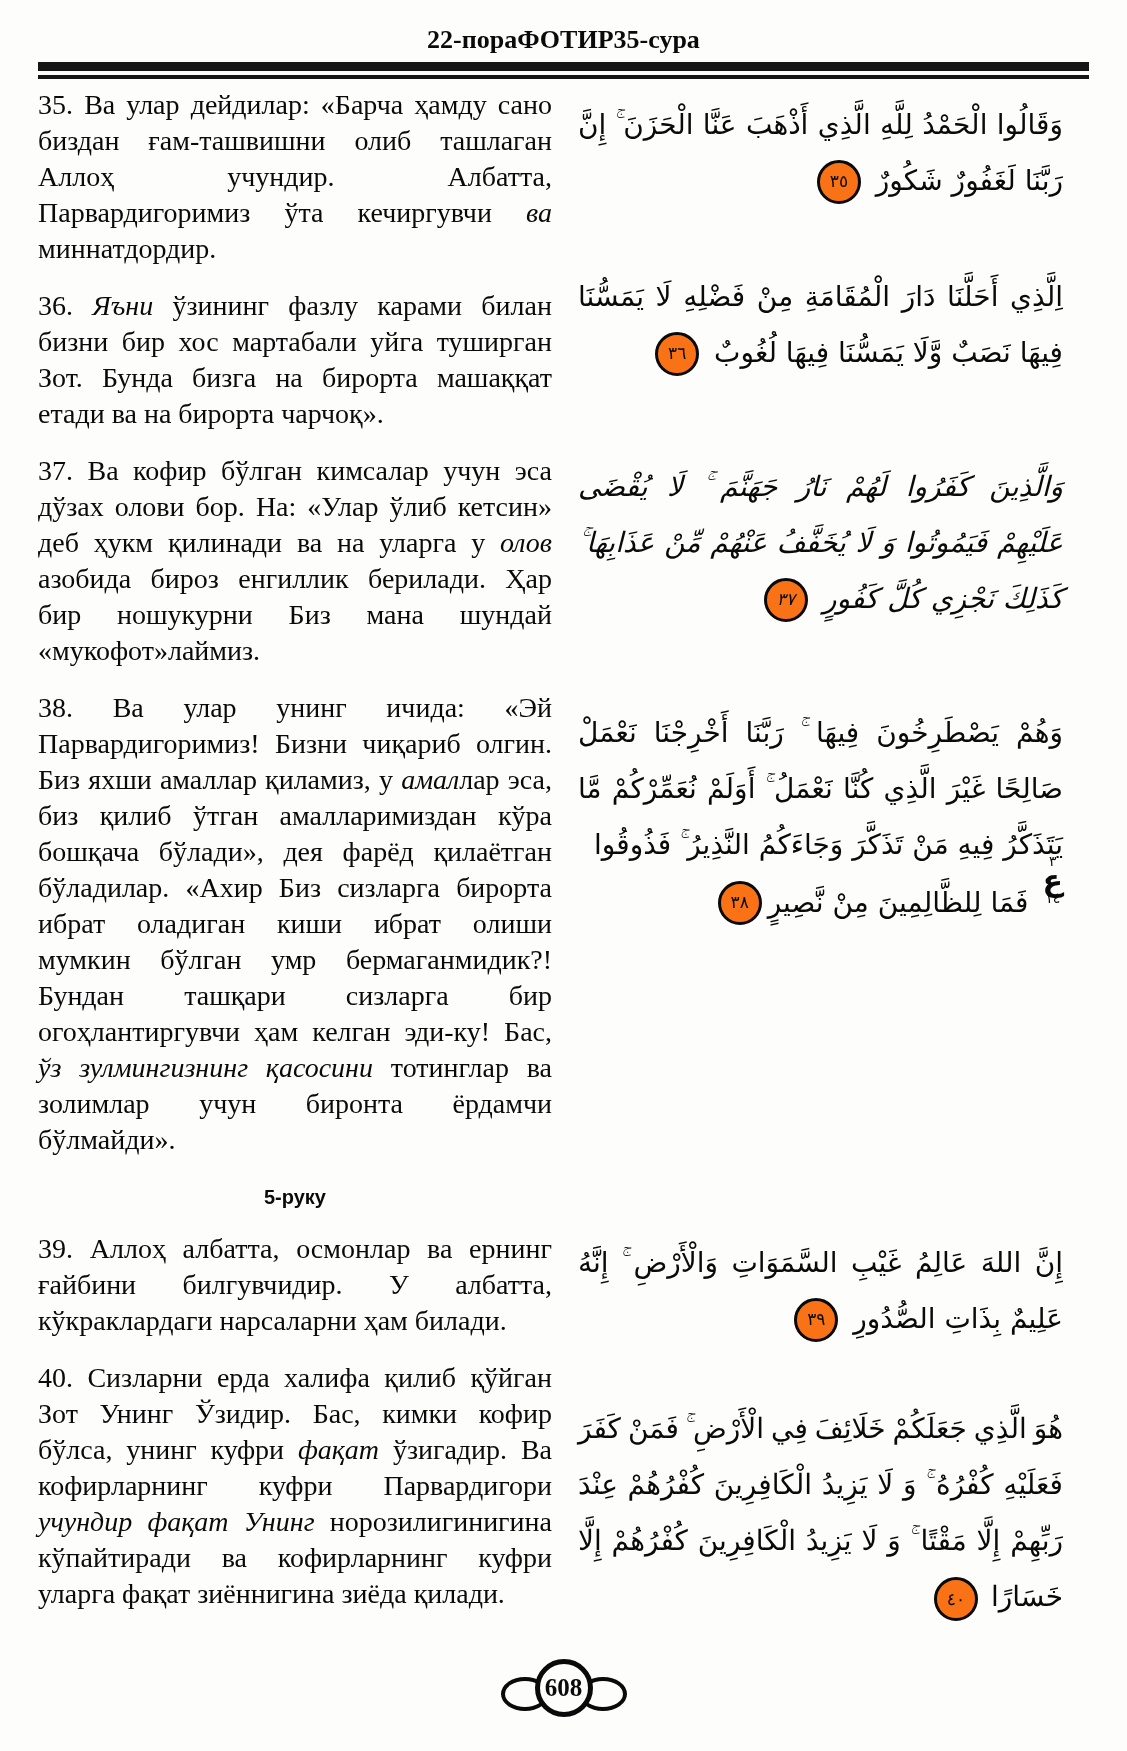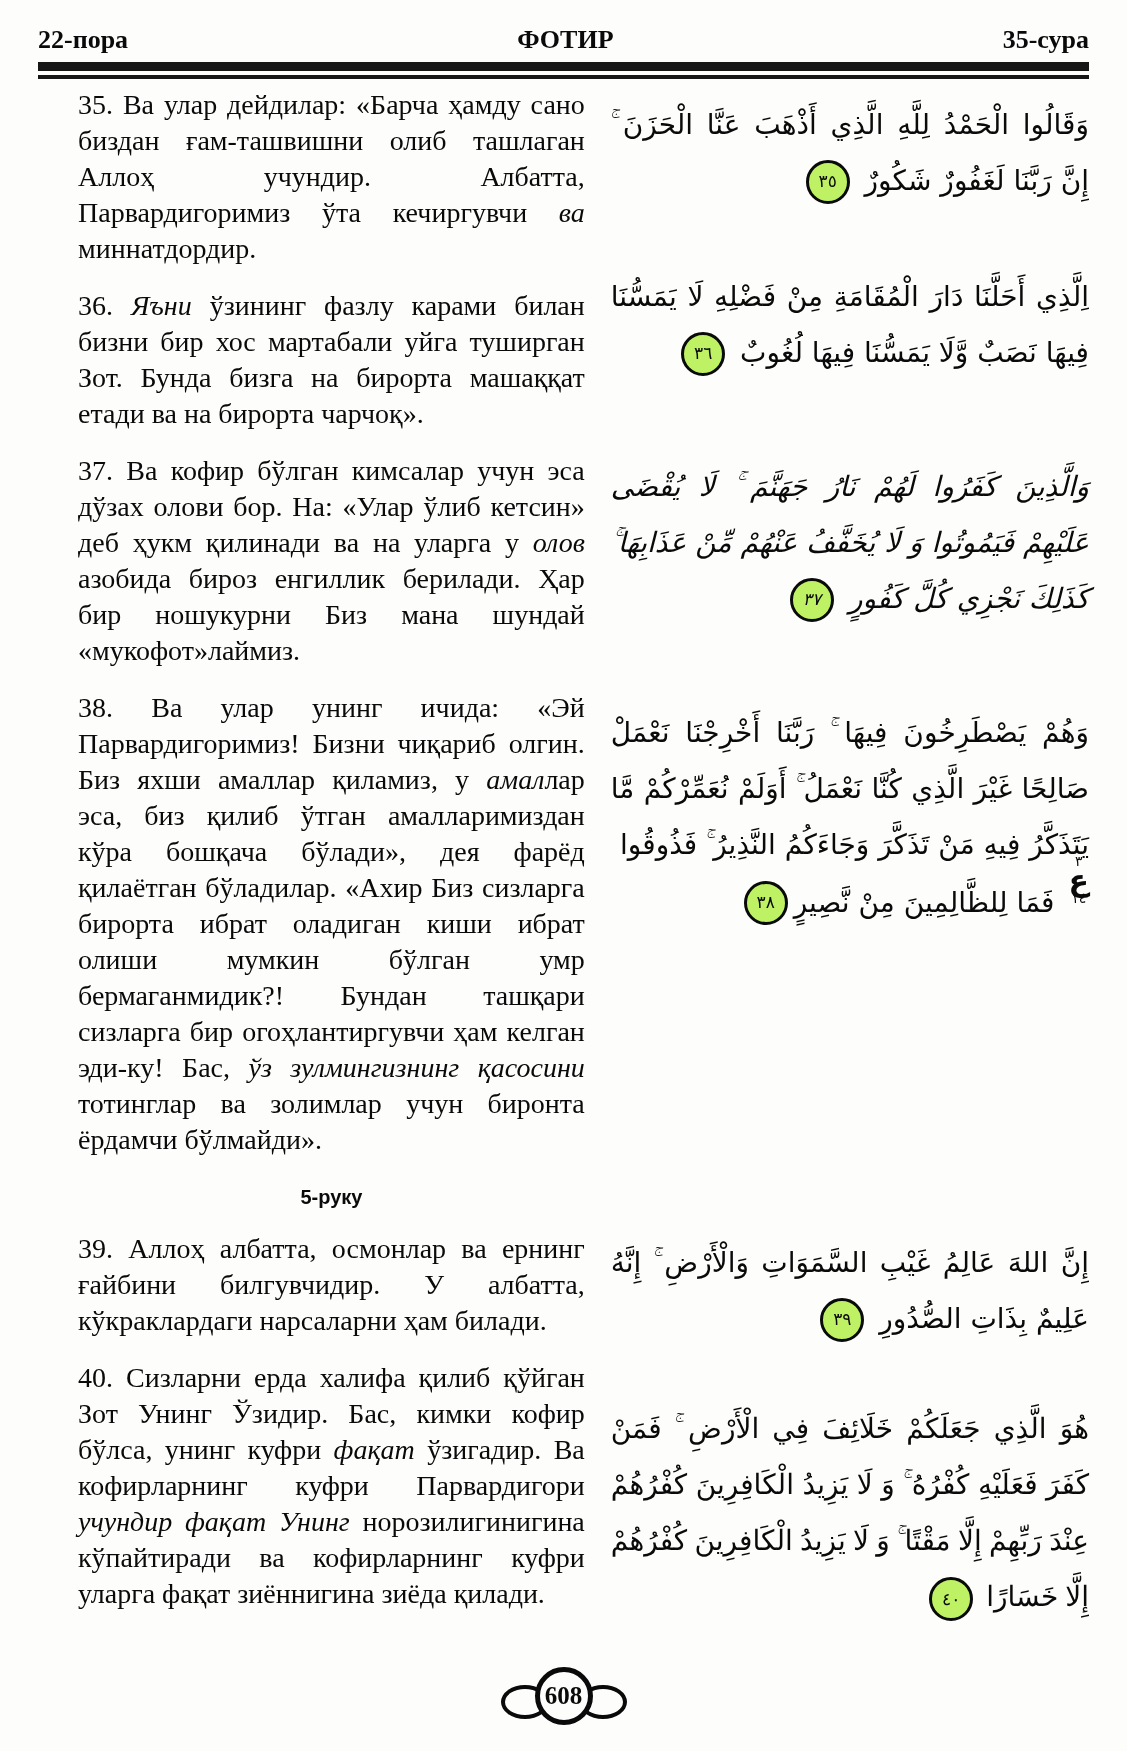--- a/index.html
+++ b/index.html
@@ -8,33 +8,32 @@
     background: #fdfdfc;
     color: #0a0a0a;
     font-family: "Liberation Serif", serif;
     position: relative;
     overflow: hidden;
   }
   .page { padding: 26px 38px 0 38px; }
 
   
   .header {
-    display: flex; justify-content: space-between; align-items: flex-end;
+    display: flex; justify-content: center; align-items: flex-end;
     font-weight: bold; font-size: 26px; line-height: 1.1;
   }
   .rule-thick { height: 9px; background: #161616; margin-top: 7px; }
   .rule-thin  { height: 4px; background: #161616; margin-top: 4px; }
 
   
   .content { position: relative; margin-top: 8px; display: flex; gap: 26px; }
   .col-left {
     width: 514px;
     font-size: 28px; line-height: 36px;
     text-align: justify;
-    margin-left: 40px;
   }
   .para { margin: 0 0 21px 0; }
   .it { font-style: italic; }
 
   .ruku-heading {
     text-align: center;
     font-family: "Liberation Sans", sans-serif;
     font-weight: bold; font-size: 20px;
     margin: 6px 0 16px 0;
   }
@@ -56,38 +55,38 @@
   .ayah-v39 { top: 1148px; }
   .ayah-v40 { top: 1314px; font-family: Liberation Serif, serif; }
 
   .medallion {
     display: inline-flex; align-items: center; justify-content: center;
     width: 38px; height: 38px;
     border: 3px solid #0a0a0a; border-radius: 50%;
     font-size: 17px; line-height: 1;
     vertical-align: middle;
     margin: 0 6px;
-    background: #bef264;
+    background: #f97316;
   }
 
   .ar-last {
     display: flex; align-items: center; justify-content: flex-start;
     margin-top: 2px;
   }
   .ruku-marker {
     text-align: center; line-height: 0.85;
     margin-left: 14px; position: relative; top: -22px;
     flex: 0 0 auto;
   }
   .ruku-marker .rk-small { display: block; font-size: 14px; }
   .ruku-marker .rk-ayn   { display: block; font-size: 30px; font-weight: bold; }
 
   
   .pagenum-wrap {
-    position: absolute; bottom: 24px; left: 50%;
+    position: absolute; bottom: 32px; left: 50%;
     transform: translateX(-50%);
     width: 130px; height: 60px;
   }
   .pagenum-wing {
     position: absolute; top: 18px; width: 40px; height: 26px;
     border: 4px solid #0a0a0a; border-radius: 50%;
     background: #fdfdfc;
   }
   .wing-left  { left: 2px; }
   .wing-right { right: 2px; }

